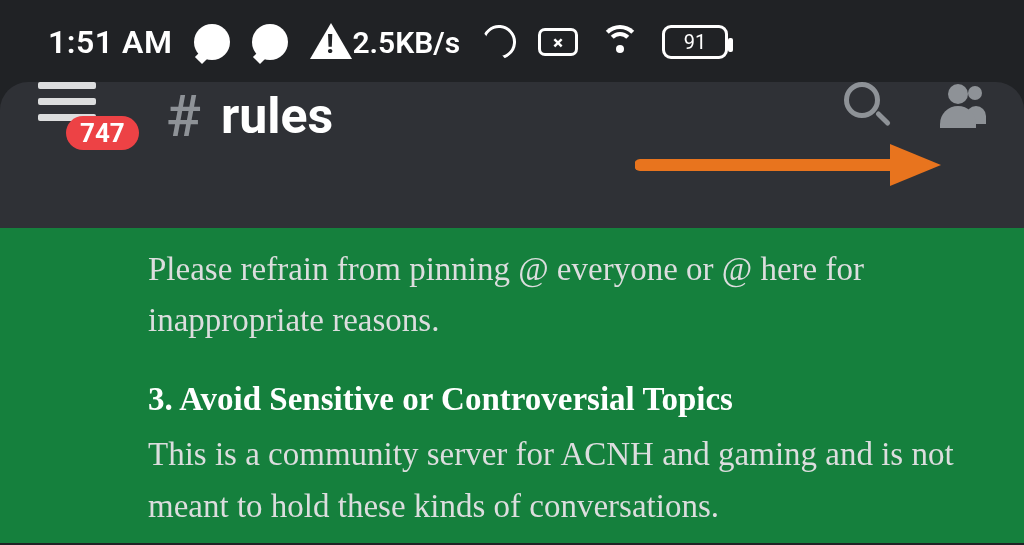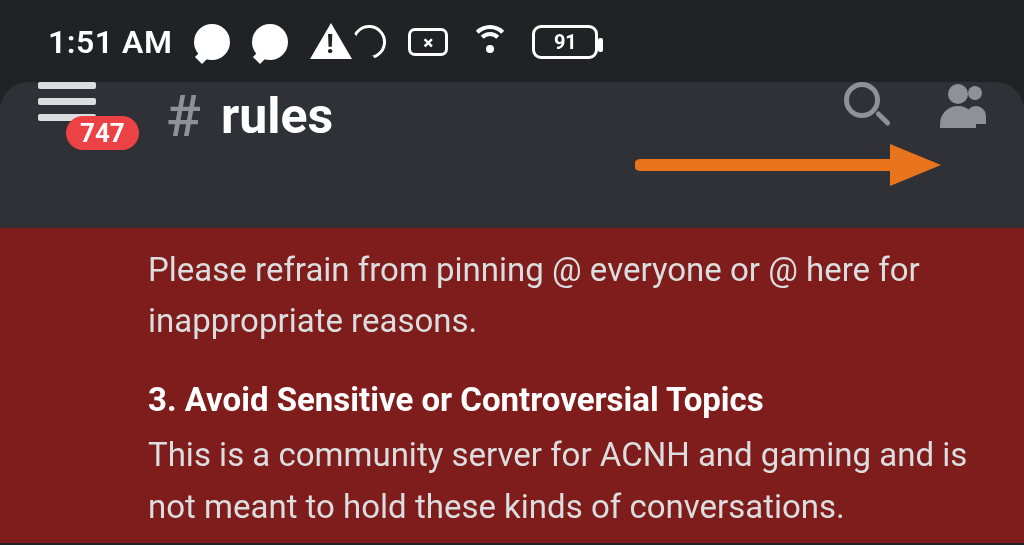--- a/index.html
+++ b/index.html
@@ -59,21 +59,21 @@
     font-size:19px;font-weight:800;line-height:1;
   }
   .wifi{ display:flex;flex-direction:column;align-items:center;gap:2px; position:relative; width:40px;height:34px;}
   .wifi .arc{position:absolute;border:4px solid #fff;border-bottom:none;border-left-color:transparent;border-right-color:transparent;border-radius:50%;}
   .wifi .a1{width:40px;height:40px;top:0;}
   .wifi .a2{width:26px;height:26px;top:7px;}
   .wifi .dot{position:absolute;width:8px;height:8px;background:#fff;border-radius:50%;top:20px;}
   .battery{
     width:66px;height:34px;border:3px solid #fff;border-radius:9px;
     display:flex;align-items:center;justify-content:center;
-    font-size:20px;font-weight:700;position:relative;
+    font-size:20px;font-weight:400;position:relative;
   }
   .battery::after{content:"";position:absolute;right:-8px;top:10px;width:5px;height:14px;background:#fff;border-radius:2px;}
 
   
   .app-header{
     height:146px;
     background:#2f3136;
     border-radius:28px 28px 0 0;
     margin-top:-2px;
     display:flex;
@@ -104,47 +104,49 @@
   .icon-search .handle{width:18px;height:5px;background:#8e9297;position:absolute;left:30px;top:34px;transform:rotate(45deg);border-radius:3px;}
 
   .icon-members{width:50px;height:44px;position:relative;}
   .icon-members .head{width:20px;height:20px;border-radius:50%;background:#8e9297;position:absolute;left:12px;top:0;}
   .icon-members .body{width:36px;height:22px;border-radius:18px 18px 0 0;background:#8e9297;position:absolute;left:4px;bottom:0;}
   .icon-members .head2{width:14px;height:14px;border-radius:50%;background:#8e9297;position:absolute;left:32px;top:2px;}
   .icon-members .body2{width:20px;height:18px;border-radius:14px 14px 0 0;background:#8e9297;position:absolute;left:30px;bottom:4px;}
 
   
   .content{
-    background:#7f1d1d;
+    background:#15803d;
     height:calc(545px - 84px - 146px);
     padding:16px 46px 0 148px;
     font-size:33px;
     line-height:1.55;
     color:#dcddde;
     overflow:hidden;
+    font-family:Liberation Serif, serif;
   }
   .rule-title{font-weight:700;color:#fff;margin-top:28px;margin-bottom:4px;}
 
   
   .arrow{
     position:absolute;
     pointer-events:none;
   }
 </style>
 </head>
 <body>
 
 <div class="status-bar">
   <div class="status-left">
     <span class="status-time">1:51 AM</span>
     <span class="chat-dot"></span>
     <span class="chat-dot"></span>
     <span class="warn-tri"></span>
   </div>
   <div class="status-right">
+    <span class="status-kbs">2.5KB/s</span>
     <span class="moon"></span>
     <span class="xbox">×</span>
     <span class="wifi">
       <span class="arc a1"></span>
         <span class="arc a2"></span>
         <span class="dot"></span>
     </span>
     <span class="battery">91</span>
   </div>
 </div>

